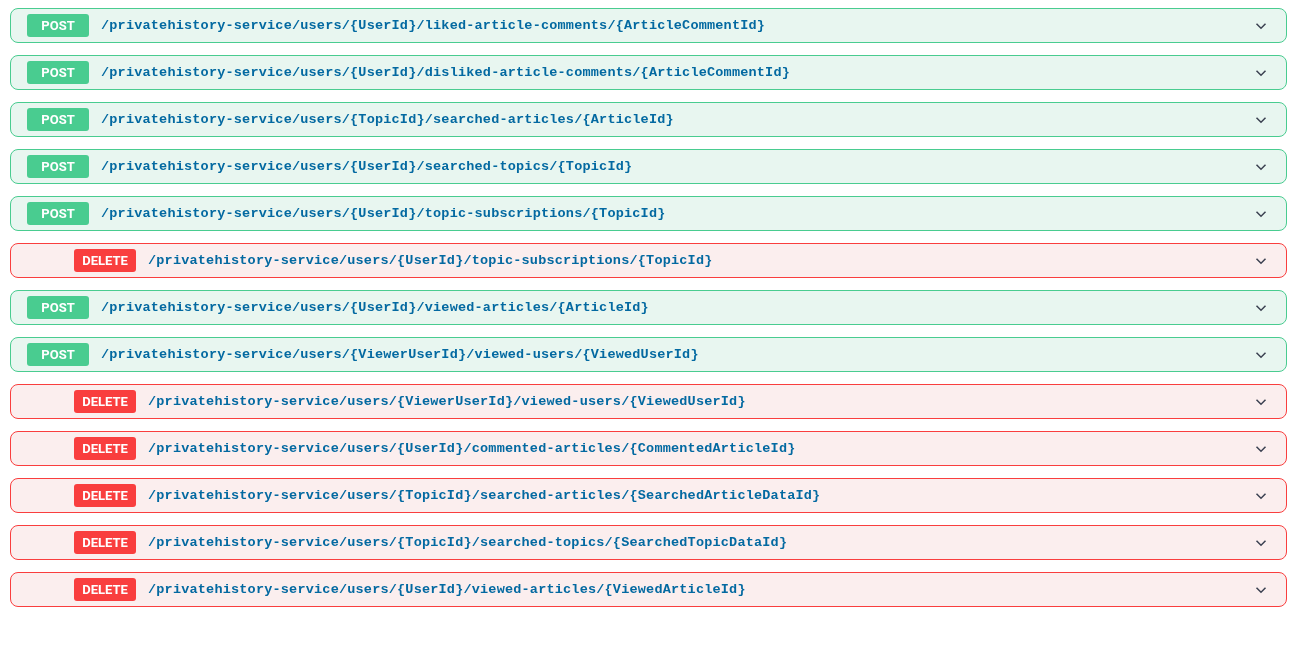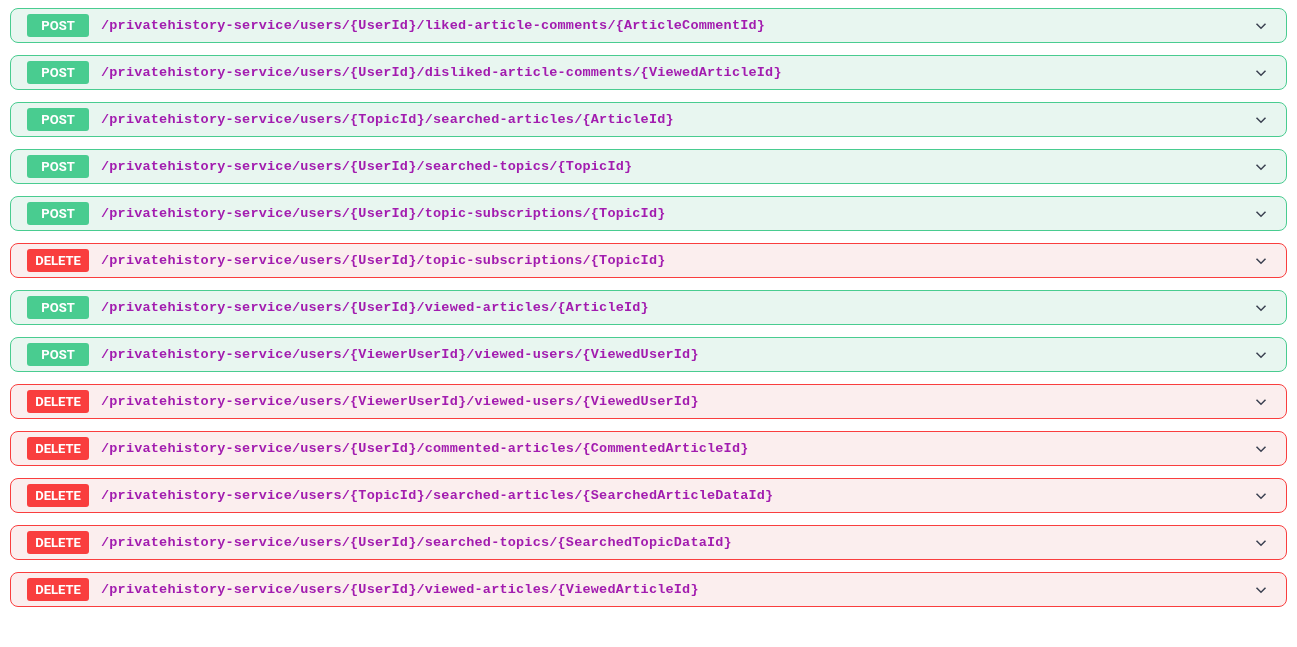--- a/index.html
+++ b/index.html
@@ -41,26 +41,27 @@
     padding: 4px 0px;
     border-radius: 3px;
     margin-right: 12px;
     font-family: -apple-system, BlinkMacSystemFont, "Segoe UI", Roboto, sans-serif;
   }
   .method-badge.post {
     background-color: #49cc90;
   }
   .method-badge.delete {
     background-color: #f93e3e;
+    margin-left: 47px;
   }
   .endpoint-path {
     font-family: "Consolas", "Monaco", "Courier New", monospace;
     font-size: 13.5px;
     font-weight: 600;
-    color: #a21caf;
+    color: #0369a1;
     flex: 1;
     letter-spacing: 0.2px;
   }
   .chevron {
     margin-left: auto;
     color: #3b4151;
     display: flex;
     align-items: center;
   }
   .chevron svg {
@@ -79,21 +80,21 @@
       <span class="method-badge post">POST</span>
       <span class="endpoint-path">/privatehistory-service/users/{UserId}/liked-article-comments/{ArticleCommentId}</span>
       <span class="chevron">
         <svg viewBox="0 0 24 24">
           <polyline points="6 9 12 15 18 9"></polyline>
         </svg>
       </span>
     </div>
     <div class="endpoint-row post">
       <span class="method-badge post">POST</span>
-      <span class="endpoint-path">/privatehistory-service/users/{UserId}/disliked-article-comments/{ViewedArticleId}</span>
+      <span class="endpoint-path">/privatehistory-service/users/{UserId}/disliked-article-comments/{ArticleCommentId}</span>
       <span class="chevron">
         <svg viewBox="0 0 24 24">
           <polyline points="6 9 12 15 18 9"></polyline>
         </svg>
       </span>
     </div>
     <div class="endpoint-row post">
       <span class="method-badge post">POST</span>
       <span class="endpoint-path">/privatehistory-service/users/{TopicId}/searched-articles/{ArticleId}</span>
       <span class="chevron">
@@ -169,21 +170,21 @@
       <span class="method-badge delete">DELETE</span>
       <span class="endpoint-path">/privatehistory-service/users/{TopicId}/searched-articles/{SearchedArticleDataId}</span>
       <span class="chevron">
         <svg viewBox="0 0 24 24">
           <polyline points="6 9 12 15 18 9"></polyline>
         </svg>
       </span>
     </div>
     <div class="endpoint-row delete">
       <span class="method-badge delete">DELETE</span>
-      <span class="endpoint-path">/privatehistory-service/users/{UserId}/searched-topics/{SearchedTopicDataId}</span>
+      <span class="endpoint-path">/privatehistory-service/users/{TopicId}/searched-topics/{SearchedTopicDataId}</span>
       <span class="chevron">
         <svg viewBox="0 0 24 24">
           <polyline points="6 9 12 15 18 9"></polyline>
         </svg>
       </span>
     </div>
     <div class="endpoint-row delete">
       <span class="method-badge delete">DELETE</span>
       <span class="endpoint-path">/privatehistory-service/users/{UserId}/viewed-articles/{ViewedArticleId}</span>
       <span class="chevron">

